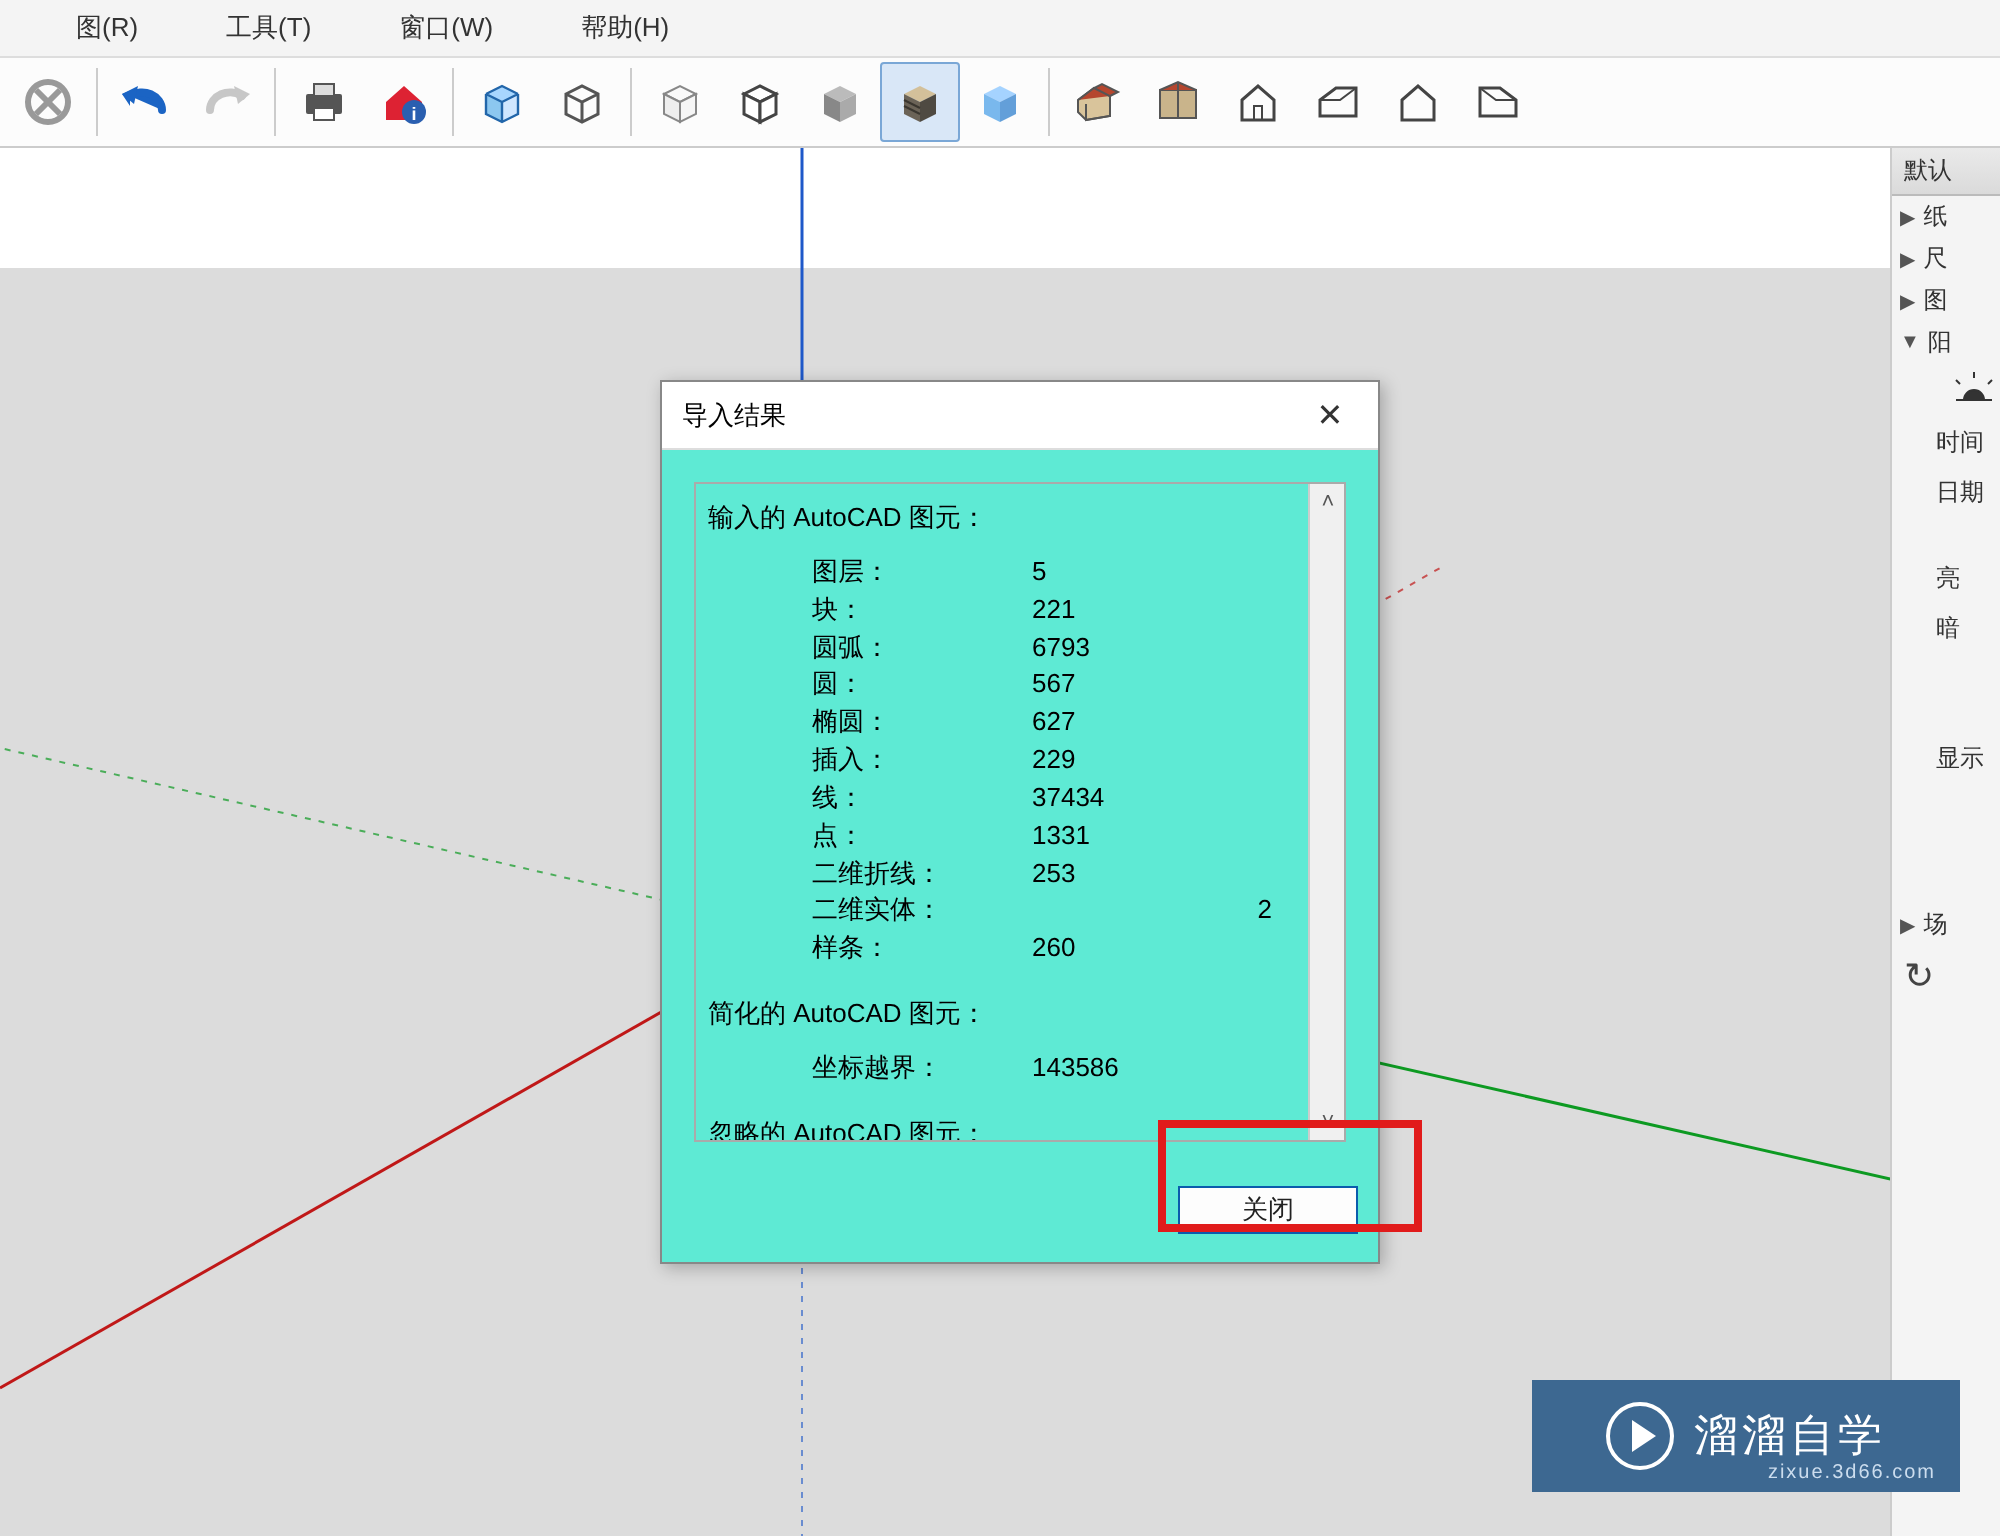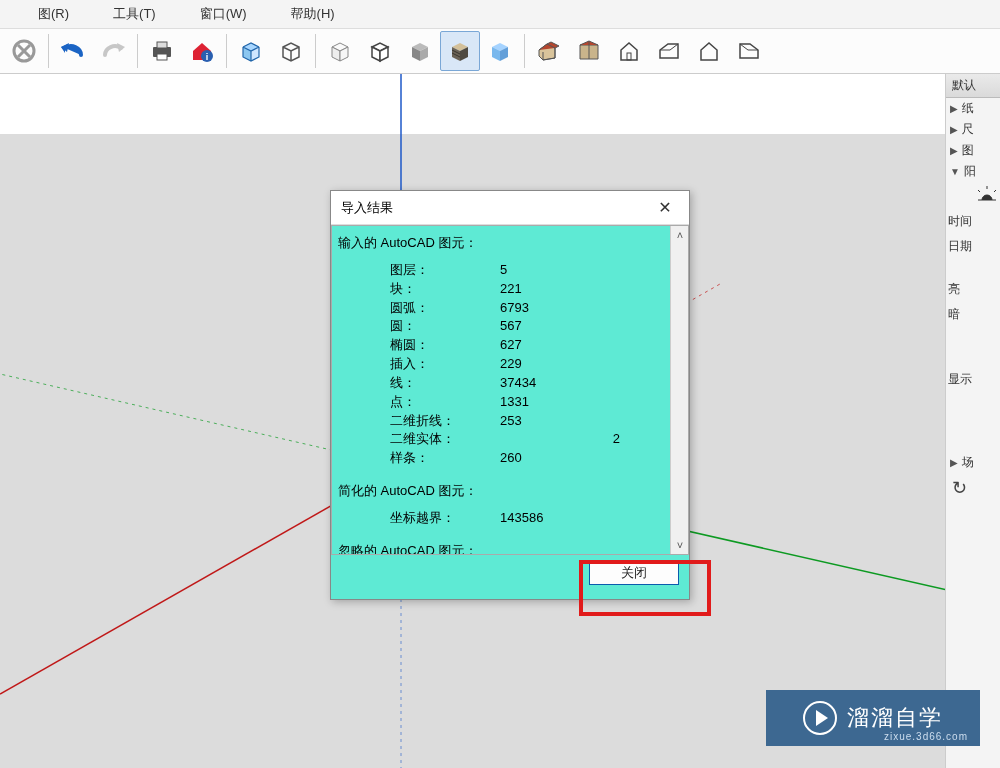--- a/index.html
+++ b/index.html
@@ -85,21 +85,21 @@
   }
   .rp-row {
     padding: 2px 4px;
     white-space: nowrap;
     overflow: hidden;
     display: flex;
     align-items: center;
     gap: 4px;
   }
   .rp-row .tri { font-size: 10px; color: #555; }
-  .rp-text { padding: 4px 2px; white-space: nowrap; overflow: hidden; }
+  .rp-text { padding: 4px 22px; white-space: nowrap; overflow: hidden; }
   .rp-refresh {
     padding: 4px 6px;
     font-size: 18px;
     color: #444;
   }
   
   .dialog {
     position: absolute;
     left: 330px; top: 190px;
     width: 360px;
@@ -115,21 +115,21 @@
     border-bottom: 1px solid #ddd;
     background: #fff;
   }
   .dlg-close {
     width: 28px; height: 28px;
     display: flex; align-items: center; justify-content: center;
     font-size: 16px; color: #333;
   }
   .dlg-body {
     position: relative;
-    margin: 0;
+    margin: 16px;
     border: 1px solid #aaa;
     height: 330px;
     display: flex;
   }
   .dlg-content {
     flex: 1 1 auto;
     padding: 6px 10px 6px 6px;
     overflow: hidden;
     line-height: 1.45;
     font-family: "SimSun", "Microsoft YaHei", sans-serif;

